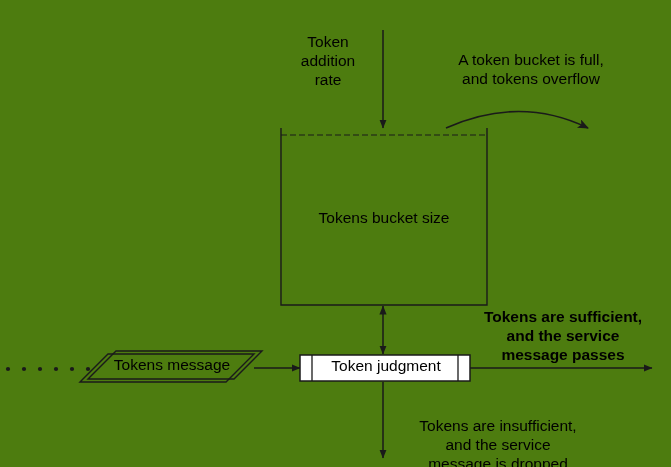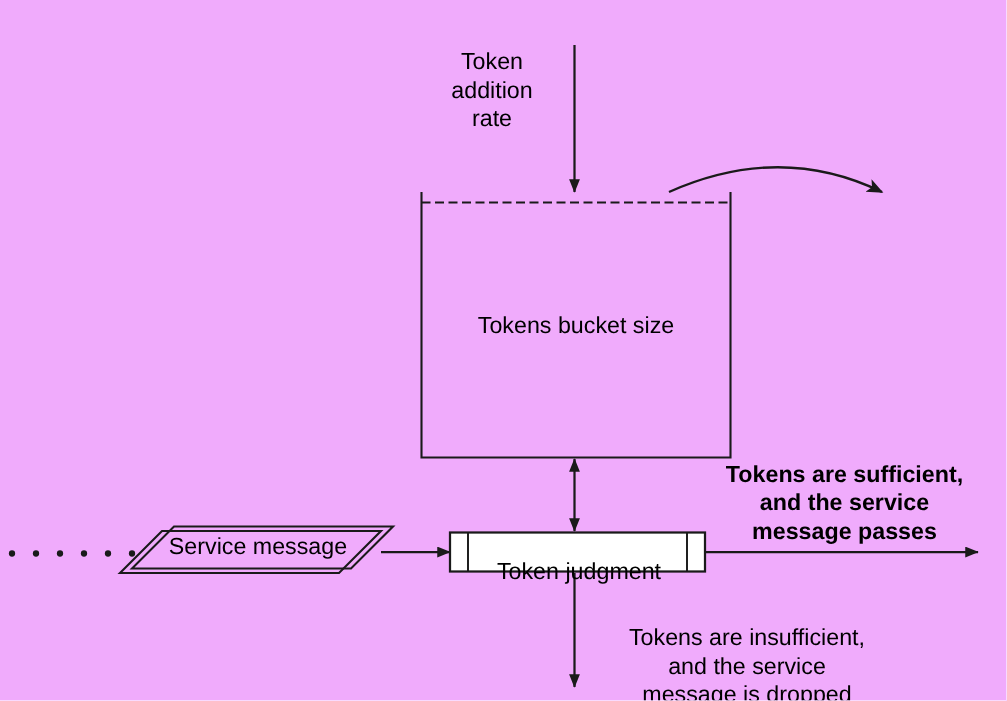--- a/index.html
+++ b/index.html
@@ -7,21 +7,21 @@
     padding: 0;
     background: #ffffff;
   }
   body {
     font-family: "Liberation Sans", sans-serif;
   }
   #diagram-root {
     position: relative;
     width: 671px;
     height: 467px;
-    background: #f0abfc;
+    background: #4d7c0f;
     overflow: hidden;
   }
   #diagram-svg {
     position: absolute;
     left: 0;
     top: 0;
   }
   .lbl {
     position: absolute;
     font-family: "Liberation Sans", sans-serif;
@@ -47,21 +47,21 @@
     width: 160px;
   }
   #label-service-message {
     left: 92px;
     top: 355px;
     width: 160px;
     text-align: center;
   }
   #label-token-judgment {
     left: 316px;
-    top: 372px;
+    top: 356px;
     width: 140px;
     text-align: center;
   }
   #label-pass {
     left: 455px;
     top: 307px;
     width: 216px;
     font-weight: bold;
   }
   #label-drop {
@@ -136,24 +136,26 @@
 
     <g>
       <line x1="383" y1="382" x2="383" y2="458" stroke="#1a1a1a" stroke-width="1.5" marker-end="url(#arrowEnd)"></line>
     </g>
   </svg>
 
   <div class="lbl" id="label-token-addition-rate">Token
 addition
 rate</div>
 
+  <div class="lbl" id="label-overflow">A token bucket is full,
+and tokens overflow</div>
 
   <div class="lbl" id="label-bucket-size">Tokens bucket size</div>
 
-  <div class="lbl" id="label-service-message">Service message</div>
+  <div class="lbl" id="label-service-message">Tokens message</div>
 
   <div class="lbl" id="label-token-judgment">Token judgment</div>
 
   <div class="lbl" id="label-pass">Tokens are sufficient,
 and the service
 message passes</div>
 
   <div class="lbl" id="label-drop">Tokens are insufficient,
 and the service
 message is dropped</div>

